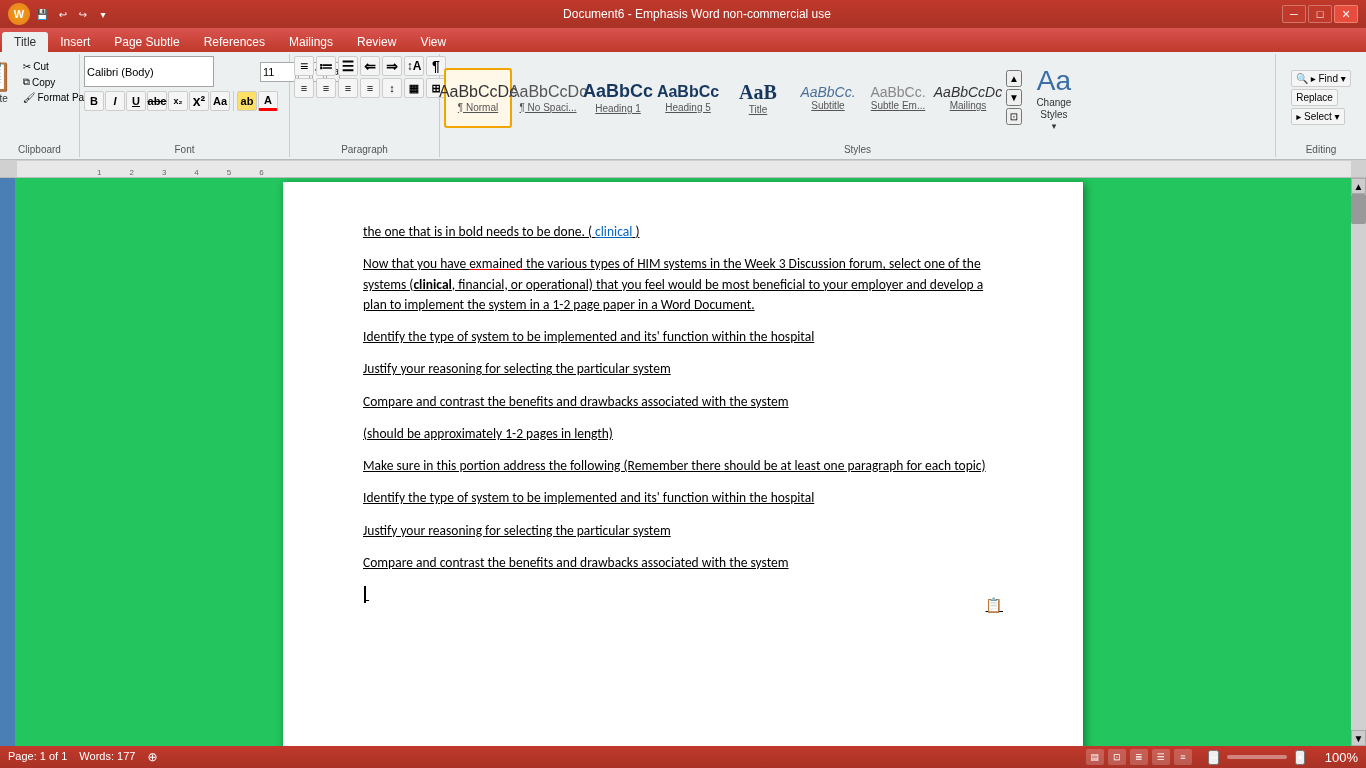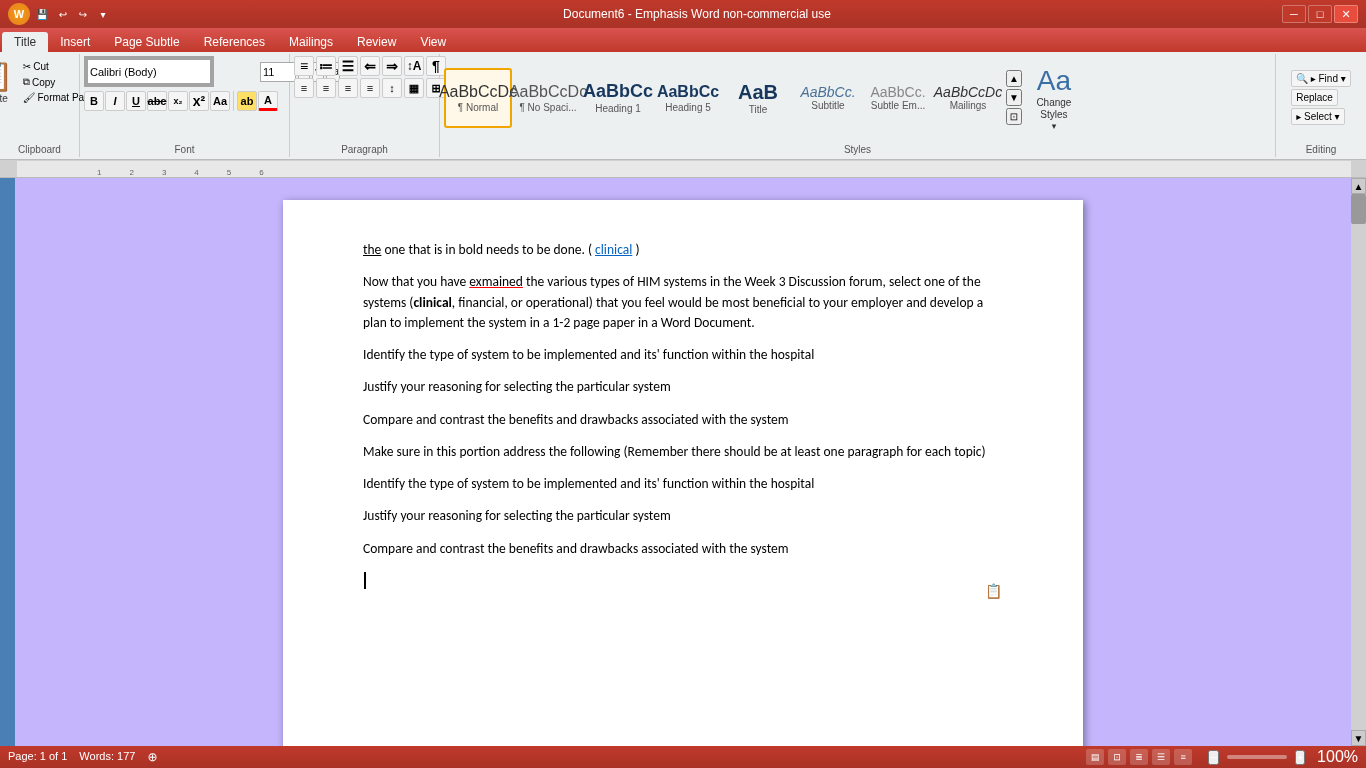--- a/index.html
+++ b/index.html
@@ -66,21 +66,21 @@
     }
     .ribbon-section-label {
       font-size: 10px; color: #555; position: absolute; bottom: 2px; left: 0; right: 0; text-align: center;
     }
     .ribbon-section-content {
       display: flex; align-items: flex-start; gap: 2px; flex: 1; padding-bottom: 14px;
     }
     .small-btn { font-size: 10px; cursor: pointer; padding: 1px 3px; display: flex; align-items: center; gap: 2px; white-space: nowrap; }
     .font-controls-row { display: flex; align-items: center; gap: 2px; width: 100%; }
     .font-combo {
-      height: 31px; font-size: 11px; border: 4px solid #a3a3a3; padding: 10px 2px;
+      height: 31px; font-size: 11px; border: 1px solid #a3a3a3; padding: 10px 2px;
       background: white; flex: 1;
     }
     .font-size-combo { width: 36px; height: 20px; font-size: 11px; border: 1px solid #aaa; padding: 0 2px; background: white; margin-left: 44px; }
     .font-format-row { display: flex; gap: 1px; margin-top: 1px; }
     .fmt-btn {
       width: 20px; height: 20px; border: 1px solid #ccc; background: #f5f5f5;
       display: flex; align-items: center; justify-content: center; cursor: pointer;
       font-size: 11px; font-weight: bold; border-radius: 2px;
     }
     .styles-gallery {
@@ -90,25 +90,25 @@
       display: flex; flex-direction: column; align-items: center; justify-content: center;
       width: 68px; min-height: 60px; border: 2px solid transparent; cursor: pointer;
       border-radius: 3px; padding: 2px;
     }
     .style-item.active { border: 2px solid #f0a500; background: #fff8e8; }
     .style-preview { font-size: 16px; line-height: 1.2; color: #333; }
     .style-preview.normal { color: #333; }
     .style-preview.nospace { color: #555; }
     .style-preview.h1 { font-size: 18px; font-weight: bold; color: #17375e; }
     .style-preview.h2 { font-size: 16px; font-weight: bold; color: #17375e; }
-    .style-preview.title { font-size: 20px; font-weight: bold; color: #17375e; }
+    .style-preview.title { font-size: 20px; font-weight: bold; color: #17375e; font-family: Liberation Serif, serif; }
     .style-preview.subtitle { font-size: 14px; color: #4a7098; font-style: italic; }
     .style-preview.subtle { font-size: 14px; color: #888; }
     .style-preview.emphasis { font-size: 14px; font-style: italic; color: #333; }
-    .style-label { font-size: 10px; color: #555; text-align: center; }
+    .style-label { font-size: 10px; color: #555; text-align: center; text-decoration: underline; }
     .styles-scroll { display: flex; flex-direction: column; justify-content: center; gap: 2px; }
     .styles-scroll-btn { font-size: 10px; cursor: pointer; padding: 1px; }
 
     
     .change-styles-btn {
       display: flex; flex-direction: column; align-items: center; justify-content: center;
       width: 60px; cursor: pointer; font-size: 10px; color: #333; padding: 2px;
     }
     .change-styles-icon { font-size: 28px; color: #3a6ea5; }
 
@@ -123,22 +123,22 @@
     .ruler { flex: 1; background: #e8e8e8; height: 16px; margin-left: 2px; position: relative; overflow: hidden; }
 
     
     .doc-area {
       display: flex;
       height: calc(768px - 28px - 24px - 108px - 18px - 22px);
       overflow: hidden;
     }
     .doc-scroll-left { width: 15px; background: #4a7fb5; }
     .doc-main {
-      flex: 1; background: #c4b5fd; overflow-y: auto; display: flex;
-      justify-content: center; padding: 22px 0;
+      flex: 1; background: #22c55e; overflow-y: auto; display: flex;
+      justify-content: center; padding: 4px 0; text-decoration: underline;
     }
     .doc-scroll-right {
       width: 15px; background: #ccc;
       display: flex; flex-direction: column;
     }
     .scroll-track { flex: 1; background: #d0d0d0; position: relative; }
     .scroll-thumb { width: 100%; height: 30px; background: #999; position: absolute; top: 0; border-radius: 2px; }
 
     
     .page {
@@ -386,20 +386,23 @@
       </p>
 
       <p class="doc-text">
         <span>Justify your reasoning for selecting the particular system</span>
       </p>
 
       <p class="doc-text">
         <span>Compare and contrast the benefits and drawbacks associated with the system</span>
       </p>
 
+      <p class="doc-text">
+        <span>(</span><span class="underline-text">should</span><span> be approximately 1-2 pages in length)</span>
+      </p>
 
       <p class="doc-text">
         <span>Make sure in this portion address the following (Remember there should be at least one paragraph for each topic)</span>
       </p>
 
       <p class="doc-text">
         <span>Identify the type of system to be implemented and its' function within the hospital</span>
       </p>
 
       <p class="doc-text">
@@ -437,15 +440,15 @@
   <div class="status-right">
     <div class="view-btn">▤</div>
     <div class="view-btn">⊡</div>
     <div class="view-btn">≣</div>
     <div class="view-btn">☰</div>
     <div class="view-btn">≡</div>
     <span style="width:8px;"></span>
     <button class="zoom-btn">─</button>
     <div class="zoom-slider"></div>
     <button class="zoom-btn">+</button>
-    <span style="color:white;font-size:16px;margin-left:8px;">100%</span>
+    <span style="color:white;font-size:13px;margin-left:16px;">100%</span>
   </div>
 </div>
 
 </body></html>

